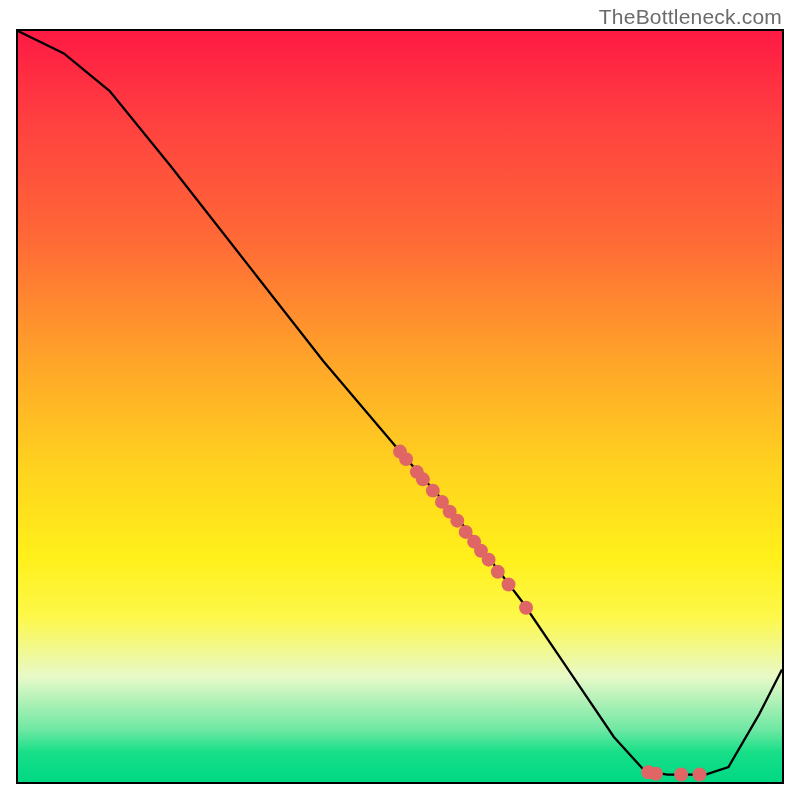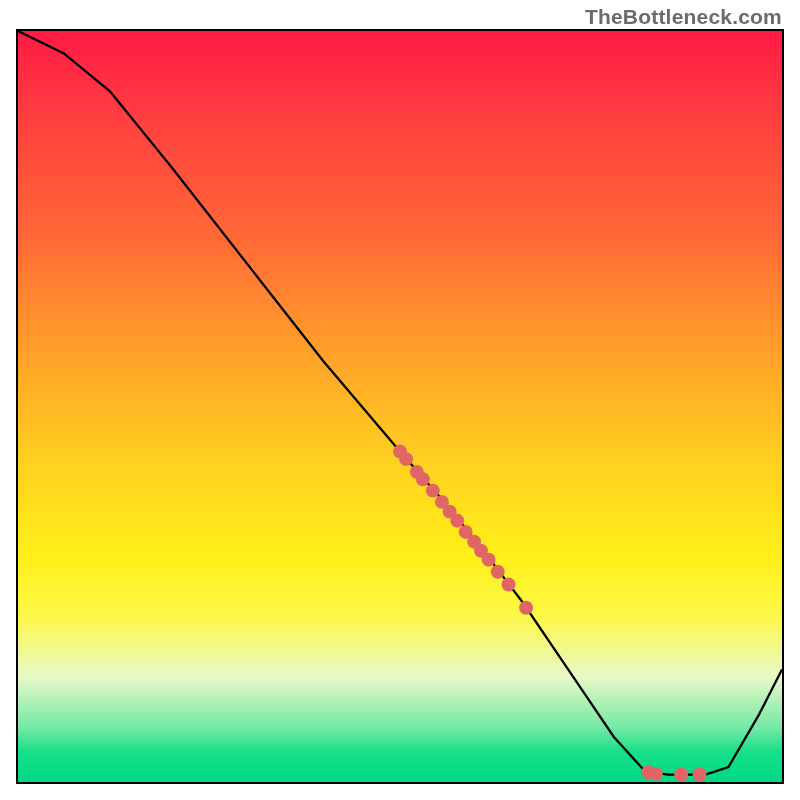--- a/index.html
+++ b/index.html
@@ -35,21 +35,21 @@
       #6fe8a3 93%,
       #18df88 96%,
       #00d884 100%
     );
   }
   .watermark {
     position: absolute;
     top: 5px;
     right: 18px;
     font-size: 21px;
-    font-weight: 700;
+    font-weight: 400;
     color: #6b6b6b;
     letter-spacing: 0.2px;
   }
   svg.overlay {
     position: absolute;
     inset: 0;
     width: 100%;
     height: 100%;
   }
 </style>

